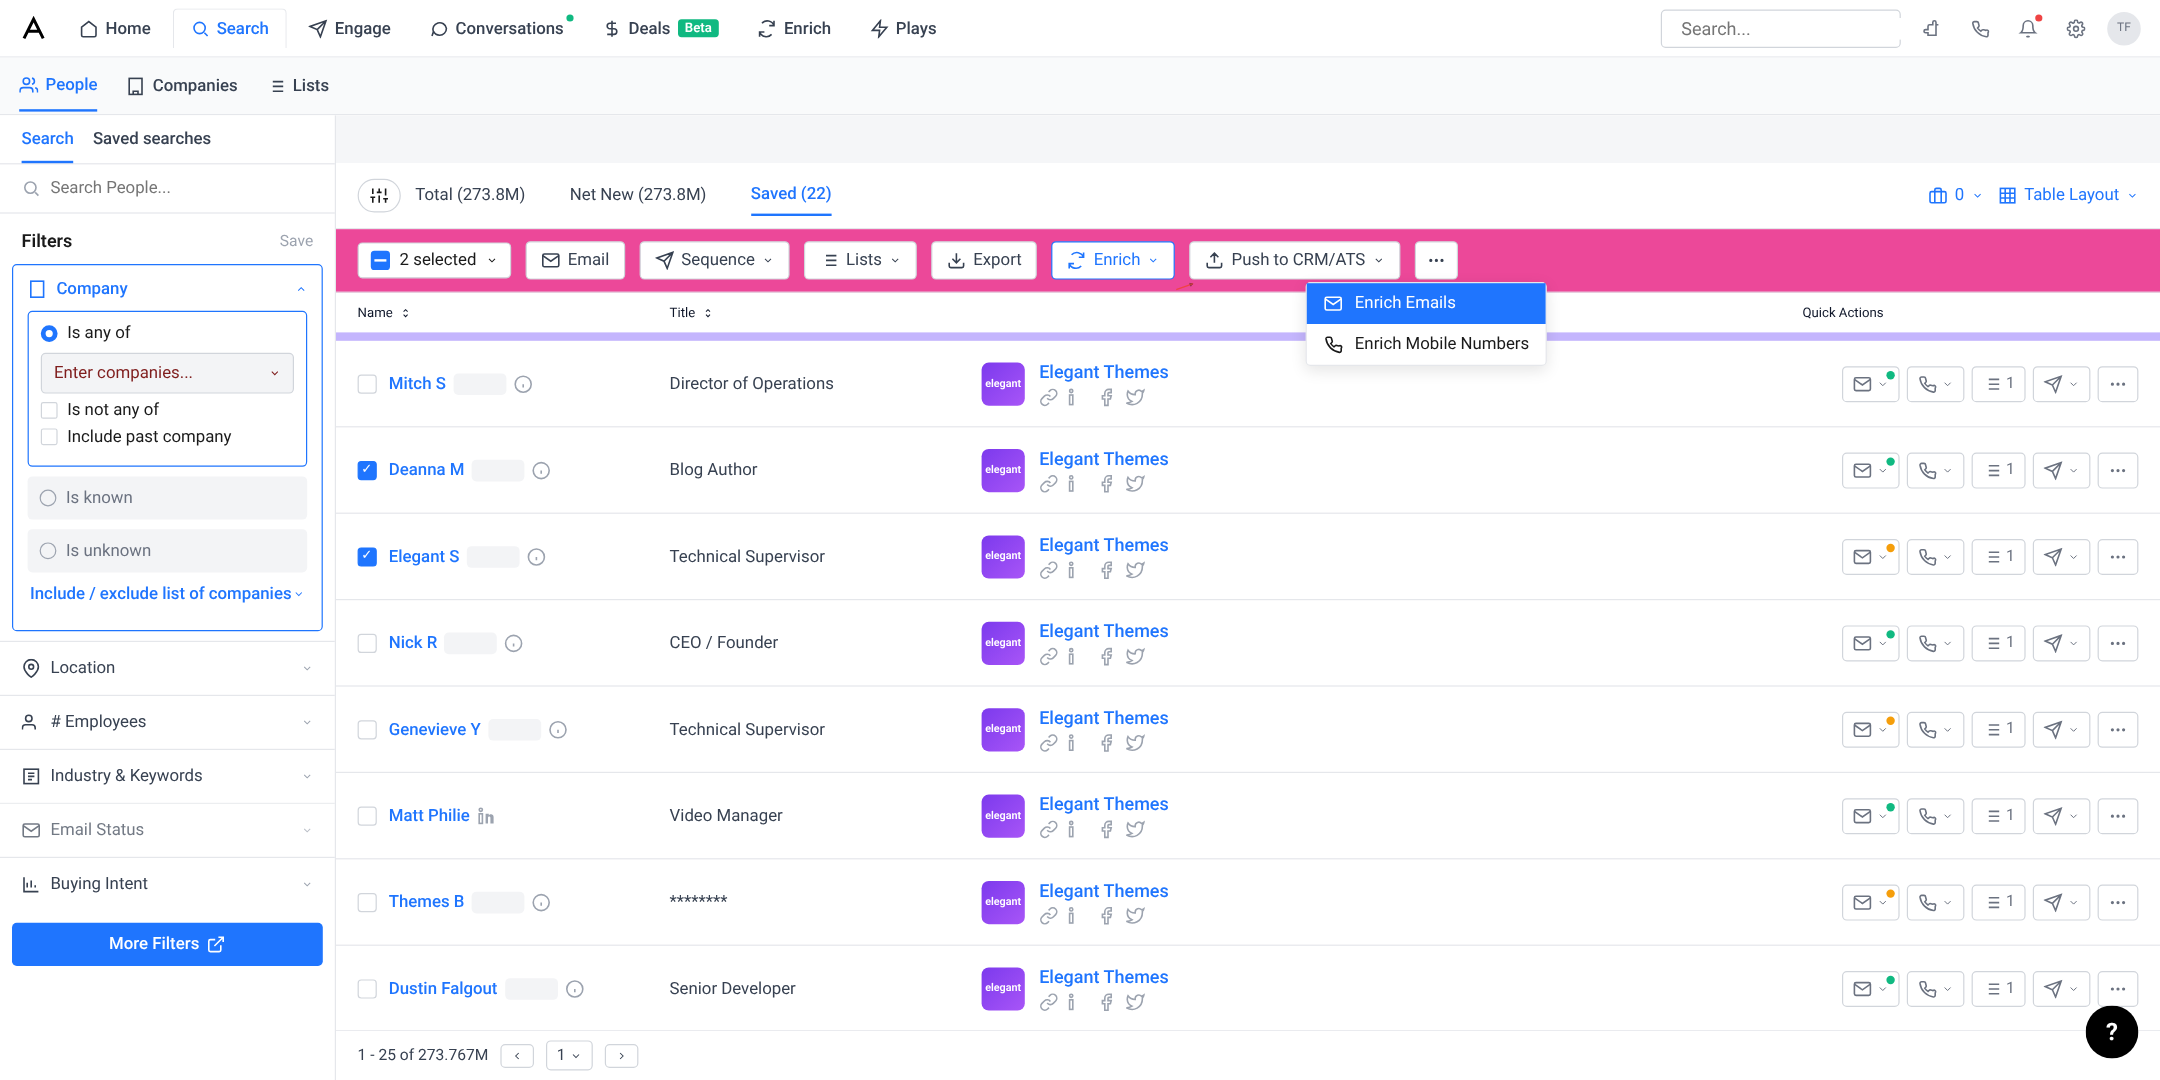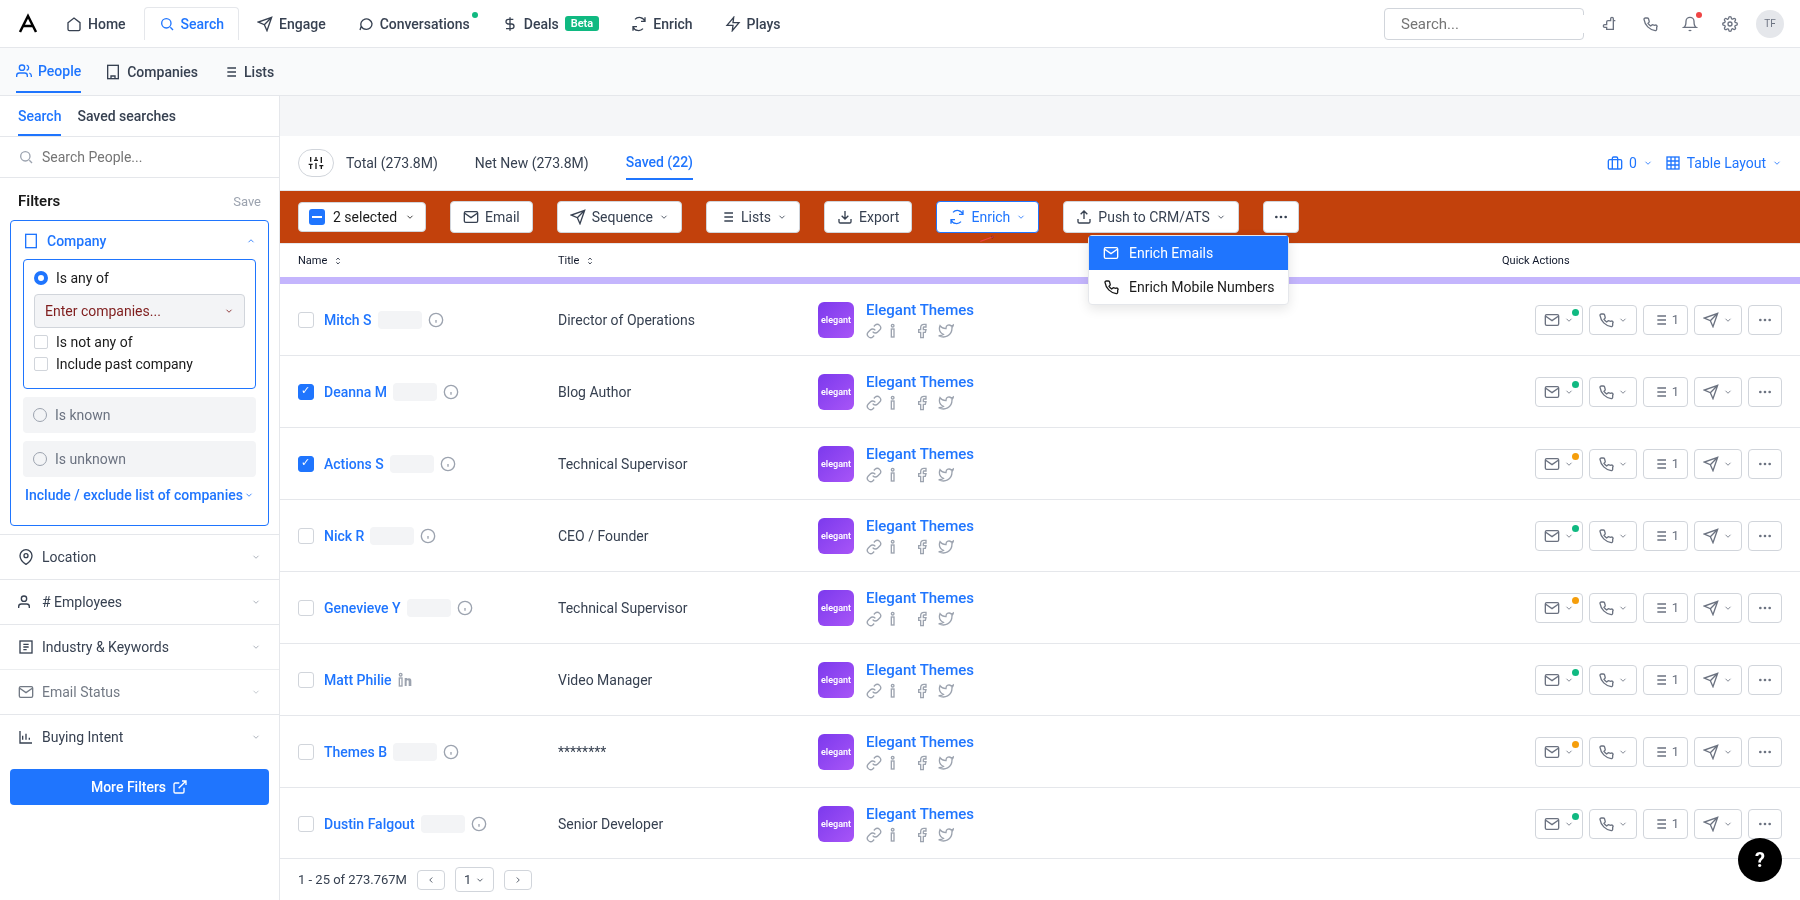--- a/index.html
+++ b/index.html
@@ -61,21 +61,21 @@
 .content { flex: 1; display: flex; flex-direction: column; overflow: hidden; position: relative; }
 .content-top { height: 40px; background: #f5f6f8; }
 .toolbar { padding: 10px 18px; display: flex; align-items: center; gap: 12px; border-bottom: 1px solid #e5e7eb; background: #fff; }
 .pill { border: 1px solid #d1d5db; border-radius: 999px; width: 36px; height: 28px; display: flex; align-items: center; justify-content: center; }
 .seg { display: flex; align-items: center; gap: 37px; }
 .seg .seg-item { cursor: pointer; color: #374151; padding: 8px 0; }
 .seg .seg-item.active { color: #1f75fe; border-bottom: 2px solid #1f75fe; font-weight: 500; }
 .toolbar .right { margin-left: auto; display: flex; align-items: center; gap: 12px; color: #1f75fe; }
 .toolbar .right .item { display: flex; align-items: center; gap: 6px; cursor: pointer; }
 
-.action-bar { padding: 10px 18px; display: flex; align-items: center; gap: 24px; border-bottom: 1px solid #e5e7eb; background: #c2410c; position: relative; }
+.action-bar { padding: 10px 18px; display: flex; align-items: center; gap: 12px; border-bottom: 1px solid #e5e7eb; background: #ec4899; position: relative; }
 .select-chip { display: flex; align-items: center; gap: 8px; background: #fff; border: 1px solid #d1d5db; border-radius: 4px; padding: 6px 10px; }
 .select-chip .check-indeterminate { width: 16px; height: 16px; background: #1f75fe; border-radius: 3px; position: relative; }
 .select-chip .check-indeterminate::after { content: ''; position: absolute; left: 3px; right: 3px; top: 7px; height: 2px; background: #fff; }
 .btn { display: flex; align-items: center; gap: 6px; border: 1px solid #d1d5db; background: #fff; border-radius: 4px; padding: 7px 12px; cursor: pointer; color: #374151; font-size: 14px; }
 .btn.primary { border-color: #1f75fe; color: #1f75fe; }
 .btn-icon-only { padding: 7px 9px; }
 
 
 .enrich-menu { position: absolute; top: 44px; left: 808px; background: #fff; border: 1px solid #e5e7eb; border-radius: 4px; box-shadow: 0 4px 12px rgba(0,0,0,0.1); z-index: 10; min-width: 190px; }
 .enrich-menu .menu-item { display: flex; align-items: center; gap: 10px; padding: 9px 14px; cursor: pointer; }
@@ -654,21 +654,21 @@
                   <circle cx="19" cy="12" r="1"></circle>
                 </svg>
               </div>
     </div>
           </div>
           <div class="trow">
     <div class="col-name">
       <div class="ck checked"></div>
       <div style="display:flex;flex-direction:column;gap:6px">
         <div style="display:flex;align-items:center;gap:6px">
-          <span class="name-link">Actions S</span>
+          <span class="name-link">Elegant S</span>
           <div class="blur-chip"></div>
                   <svg class="info-icon" viewBox="0 0 24 24">
                     <circle cx="12" cy="12" r="10"></circle>
                     <path d="M12 16v-4M12 8h.01"></path>
                   </svg>
         </div>
       </div>
     </div>
     <div class="col-title">Technical Supervisor</div>
     <div class="col-company">

